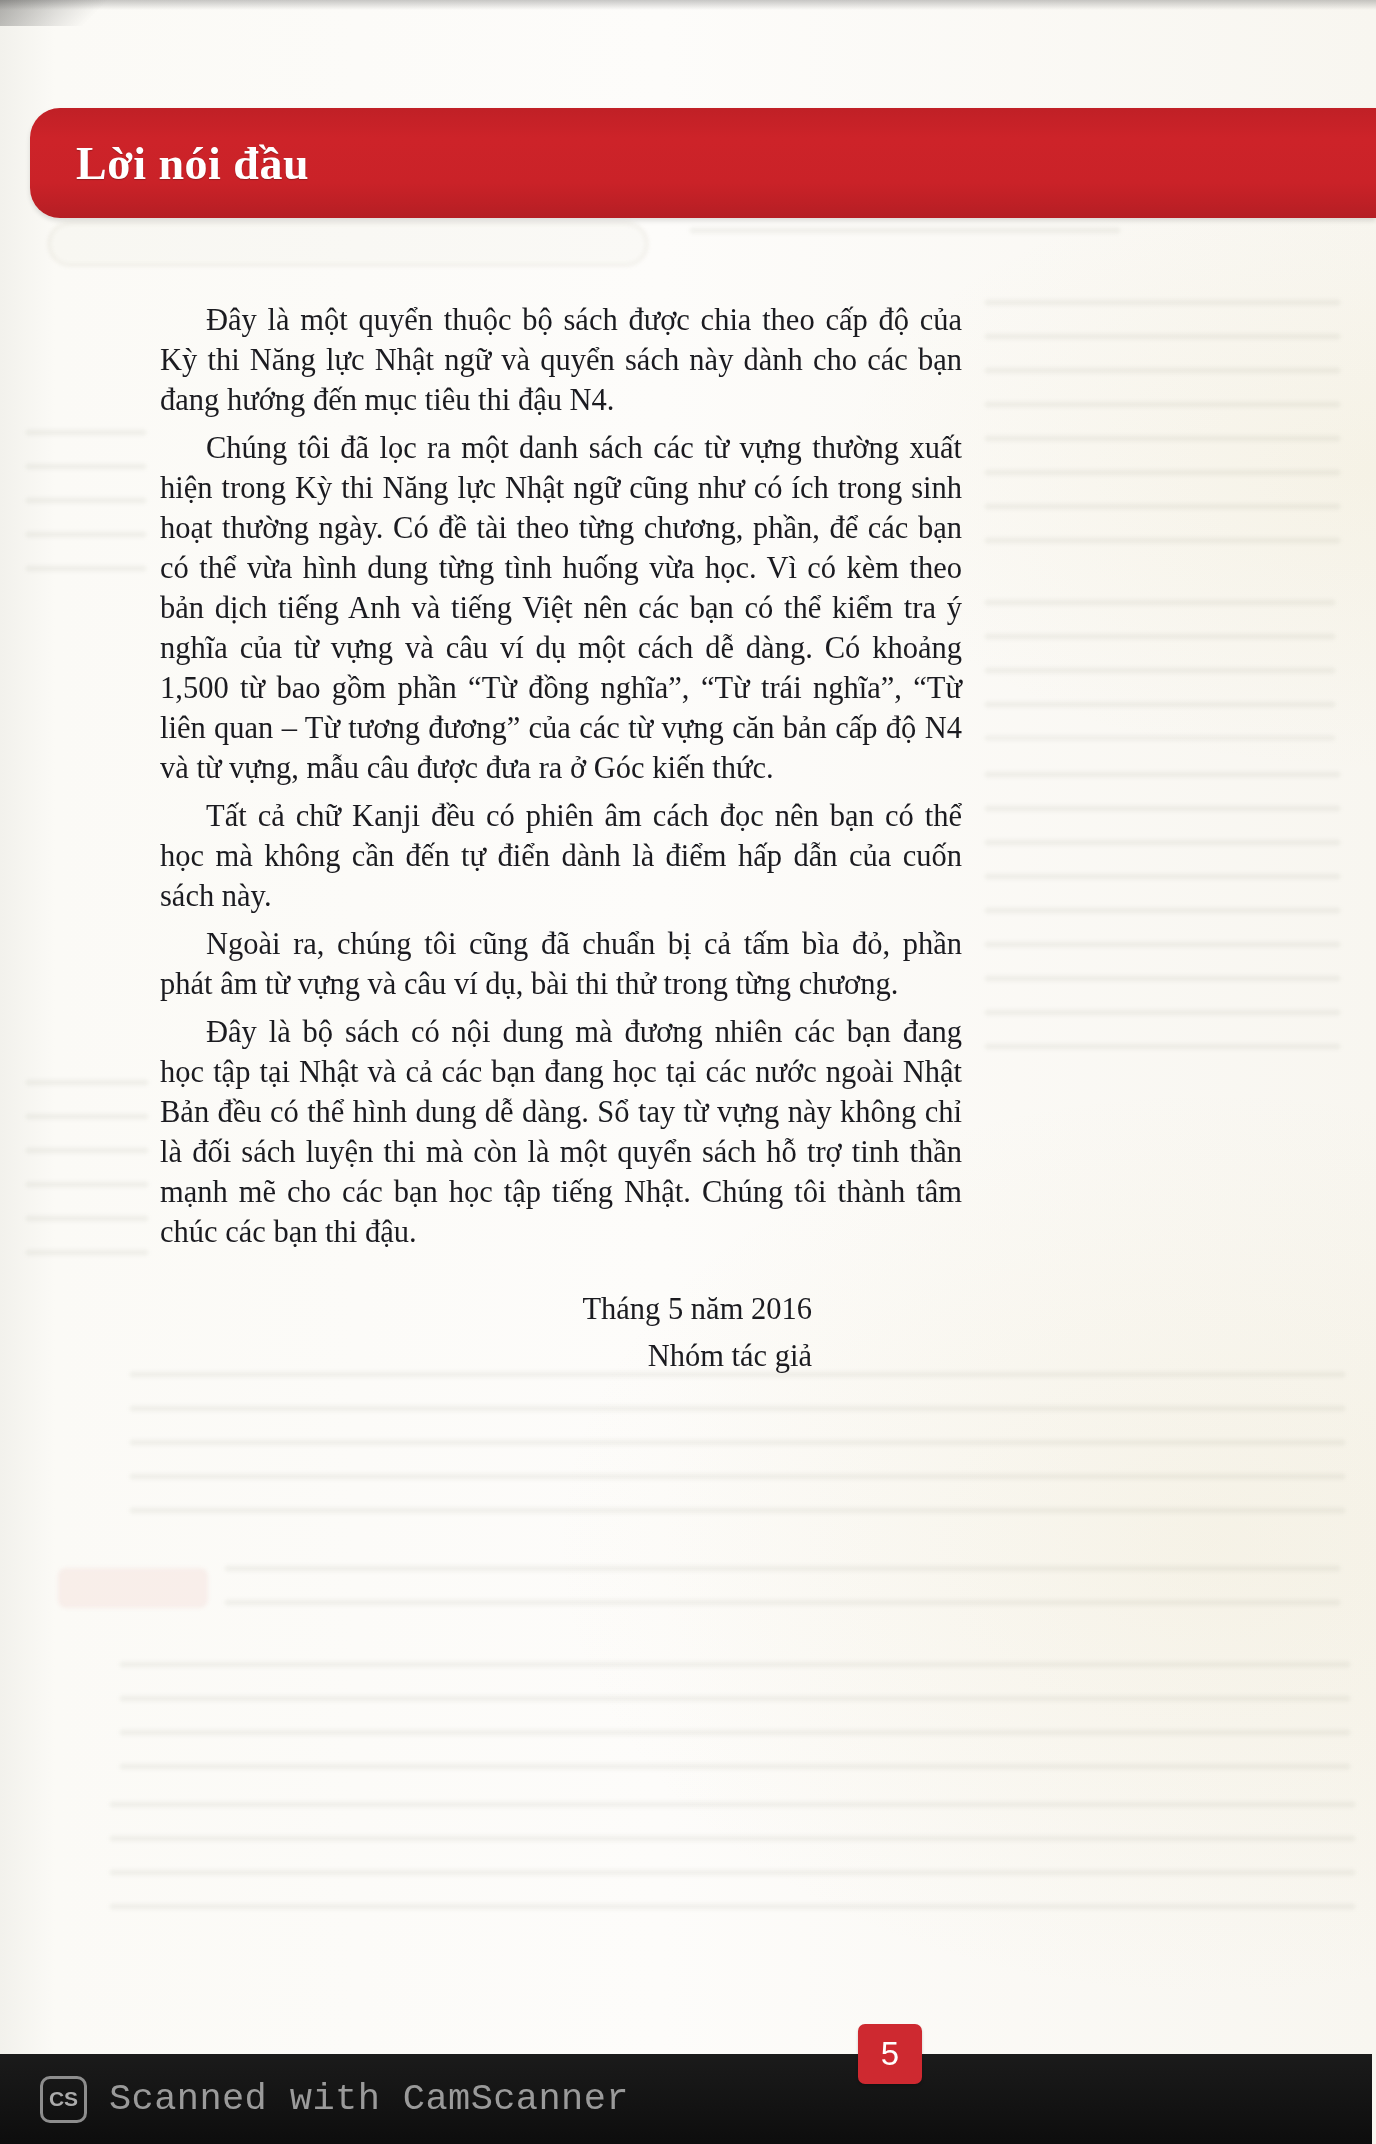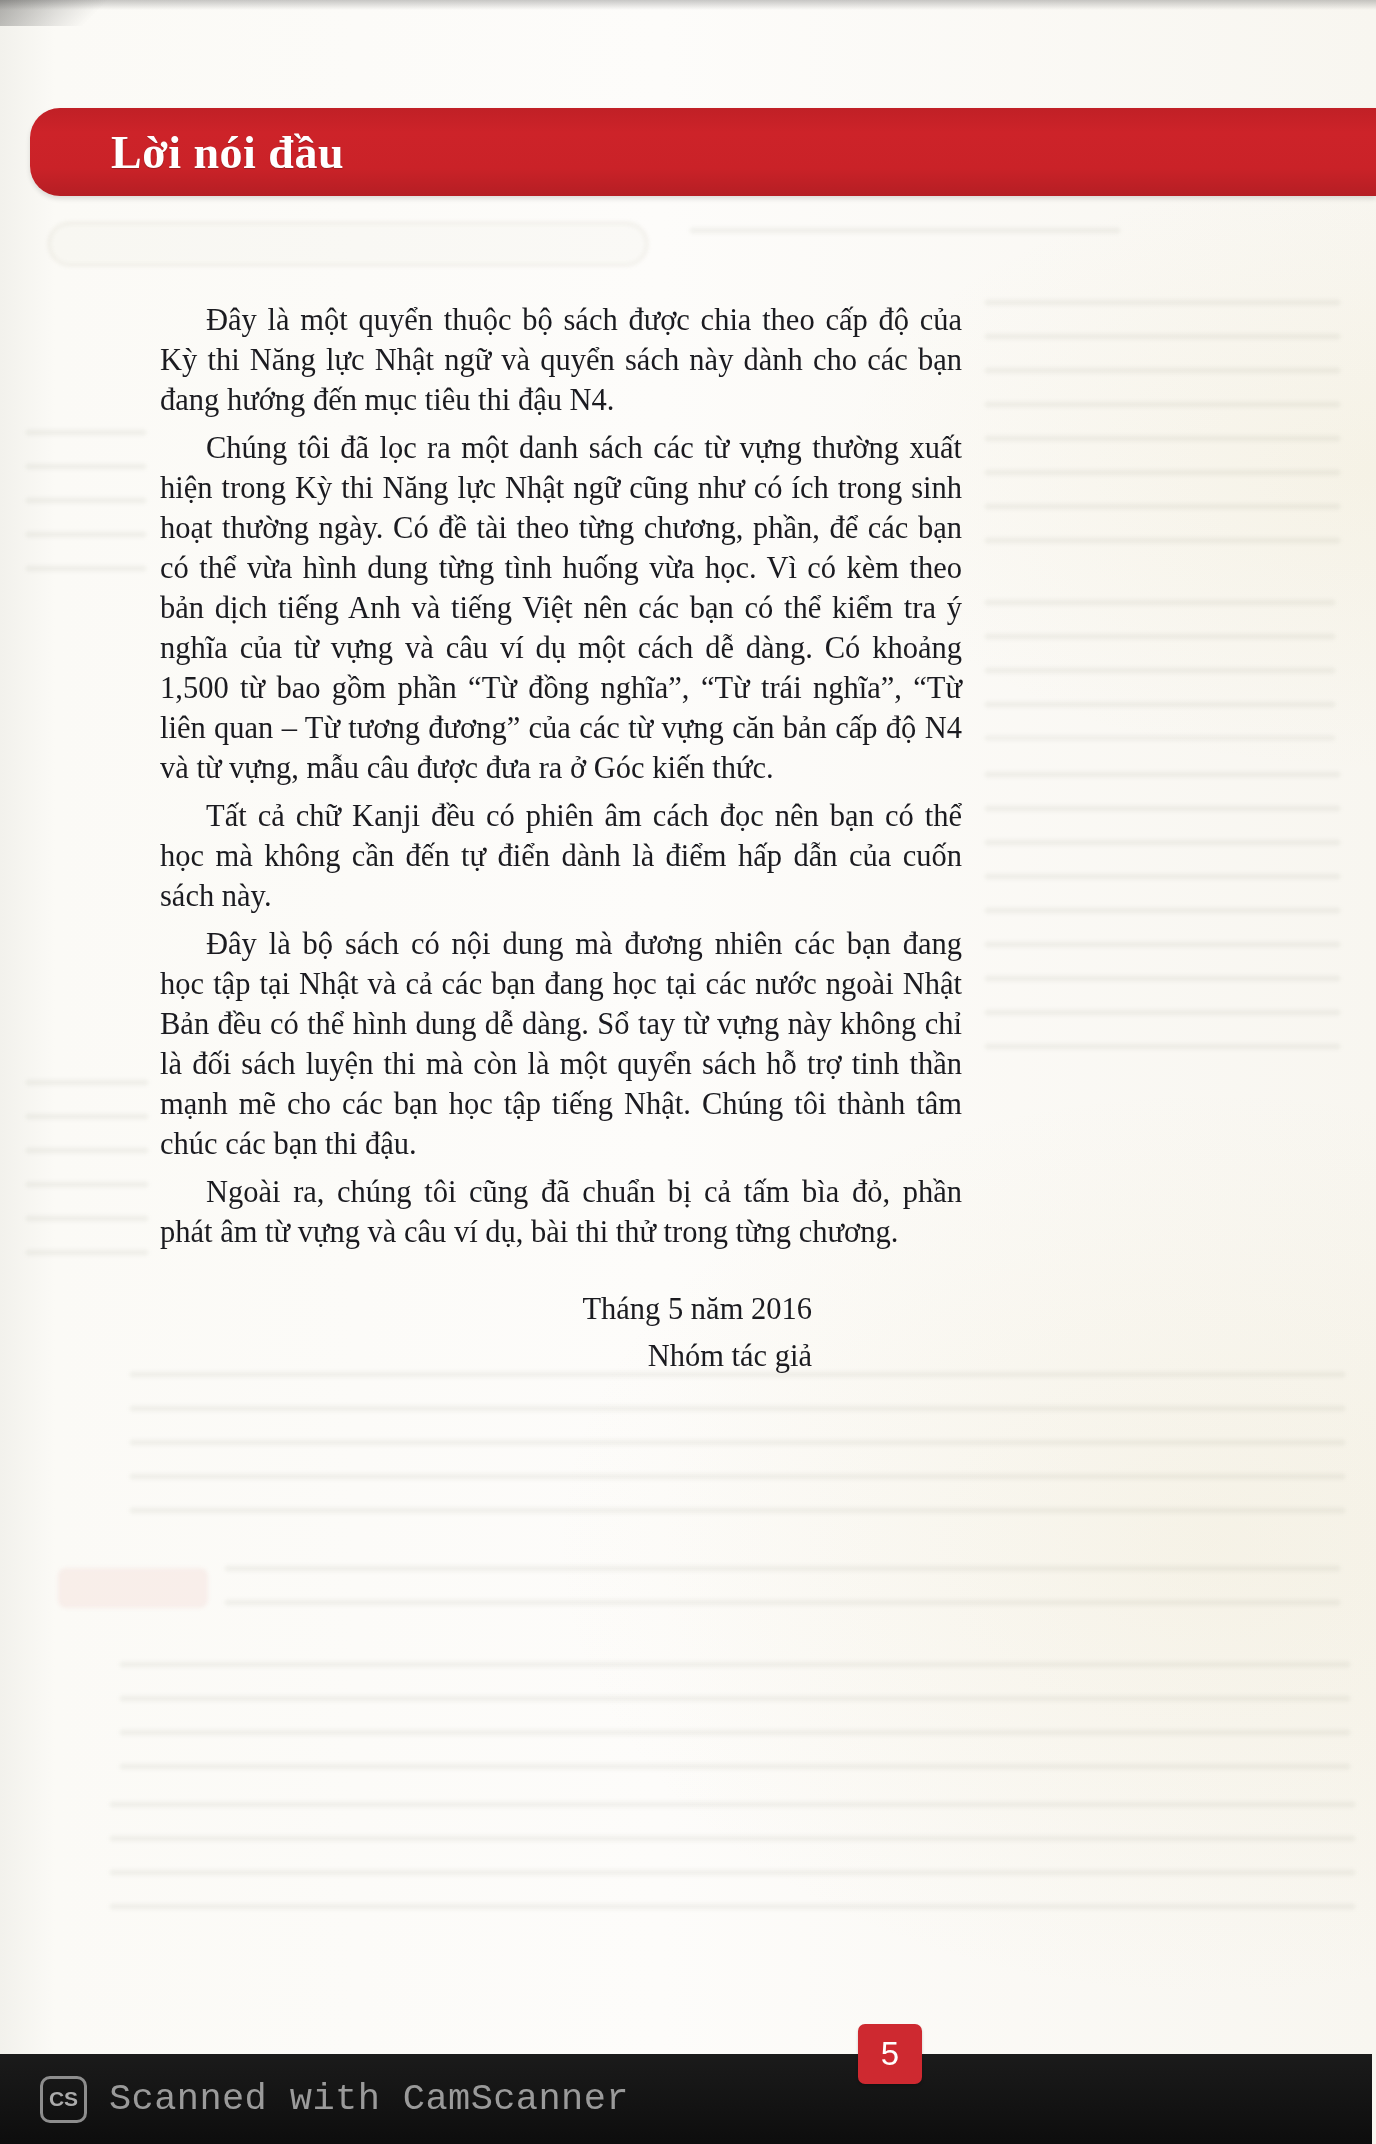--- a/index.html
+++ b/index.html
@@ -18,25 +18,25 @@
     pointer-events:none;
   }
   .corner-shade {
     position:absolute; left:0; top:0; width:130px; height:26px;
     background:linear-gradient(135deg, rgba(40,40,40,0.35), transparent 70%);
     pointer-events:none;
   }
 
   
   .banner {
-    position:absolute; left:30px; right:0; top:108px; height:88px;
+    position:absolute; left:30px; right:0; top:108px; height:110px;
     border-radius:30px 0 0 30px;
     background:linear-gradient(180deg, #c02026 0%, #cd2329 28%, #ca2228 68%, #b51e24 100%);
     box-shadow:0 3px 5px rgba(0,0,0,0.12);
-    display:flex; align-items:center;padding-left:35px;
+    display:flex; align-items:center;
   }
   .banner-title {
     padding-left:46px; color:#ffffff; font-weight:700; font-size:46px;
     letter-spacing:0.5px; text-shadow:0 1px 1px rgba(0,0,0,0.25);
   }
 
   
   .content {
     position:absolute; left:152px; top:292px; width:818px;
     font-size:30.5px; line-height:40px; text-align:justify;
@@ -118,22 +118,22 @@
   <div class="ghost g-lines g12"></div>
 
   <div class="banner">
     <span class="banner-title">Lời nói đầu</span>
   </div>
 
   <div class="content">
     <p>Đây là một quyển thuộc bộ sách được chia theo cấp độ của Kỳ thi Năng lực Nhật ngữ và quyển sách này dành cho các bạn đang hướng đến mục tiêu thi đậu N4.</p>
     <p>Chúng tôi đã lọc ra một danh sách các từ vựng thường xuất hiện trong Kỳ thi Năng lực Nhật ngữ cũng như có ích trong sinh hoạt thường ngày. Có đề tài theo từng chương, phần, để các bạn có thể vừa hình dung từng tình huống vừa học. Vì có kèm theo bản dịch tiếng Anh và tiếng Việt nên các bạn có thể kiểm tra ý nghĩa của từ vựng và câu ví dụ một cách dễ dàng. Có khoảng 1,500 từ bao gồm phần “Từ đồng nghĩa”, “Từ trái nghĩa”, “Từ liên quan – Từ tương đương” của các từ vựng căn bản cấp độ N4 và từ vựng, mẫu câu được đưa ra ở Góc kiến thức.</p>
     <p>Tất cả chữ Kanji đều có phiên âm cách đọc nên bạn có thể học mà không cần đến tự điển dành là điểm hấp dẫn của cuốn sách này.</p>
+    <p>Ngoài ra, chúng tôi cũng đã chuẩn bị cả tấm bìa đỏ, phần phát âm từ vựng và câu ví dụ, bài thi thử trong từng chương.</p>
     <p>Đây là bộ sách có nội dung mà đương nhiên các bạn đang học tập tại Nhật và cả các bạn đang học tại các nước ngoài Nhật Bản đều có thể hình dung dễ dàng. Sổ tay từ vựng này không chỉ là đối sách luyện thi mà còn là một quyển sách hỗ trợ tinh thần mạnh mẽ cho các bạn học tập tiếng Nhật. Chúng tôi thành tâm chúc các bạn thi đậu.</p>
-    <p>Ngoài ra, chúng tôi cũng đã chuẩn bị cả tấm bìa đỏ, phần phát âm từ vựng và câu ví dụ, bài thi thử trong từng chương.</p>
 
     <div class="signature">
       <div>Tháng 5 năm 2016</div>
       <div>Nhóm tác giả</div>
     </div>
   </div>
 
   <div class="page-badge">
     <span>5</span>
   </div>

